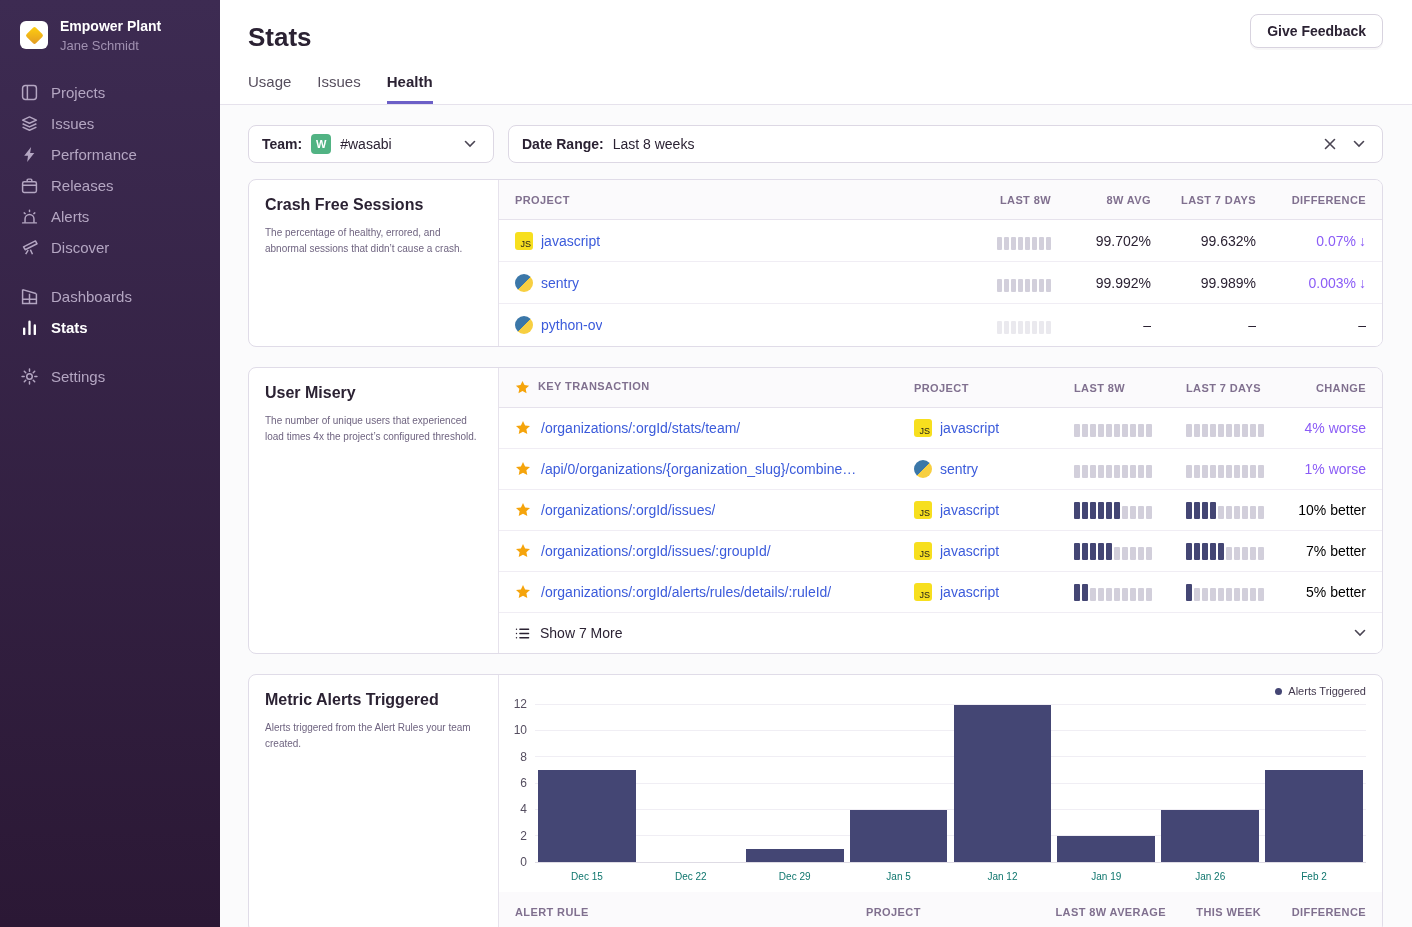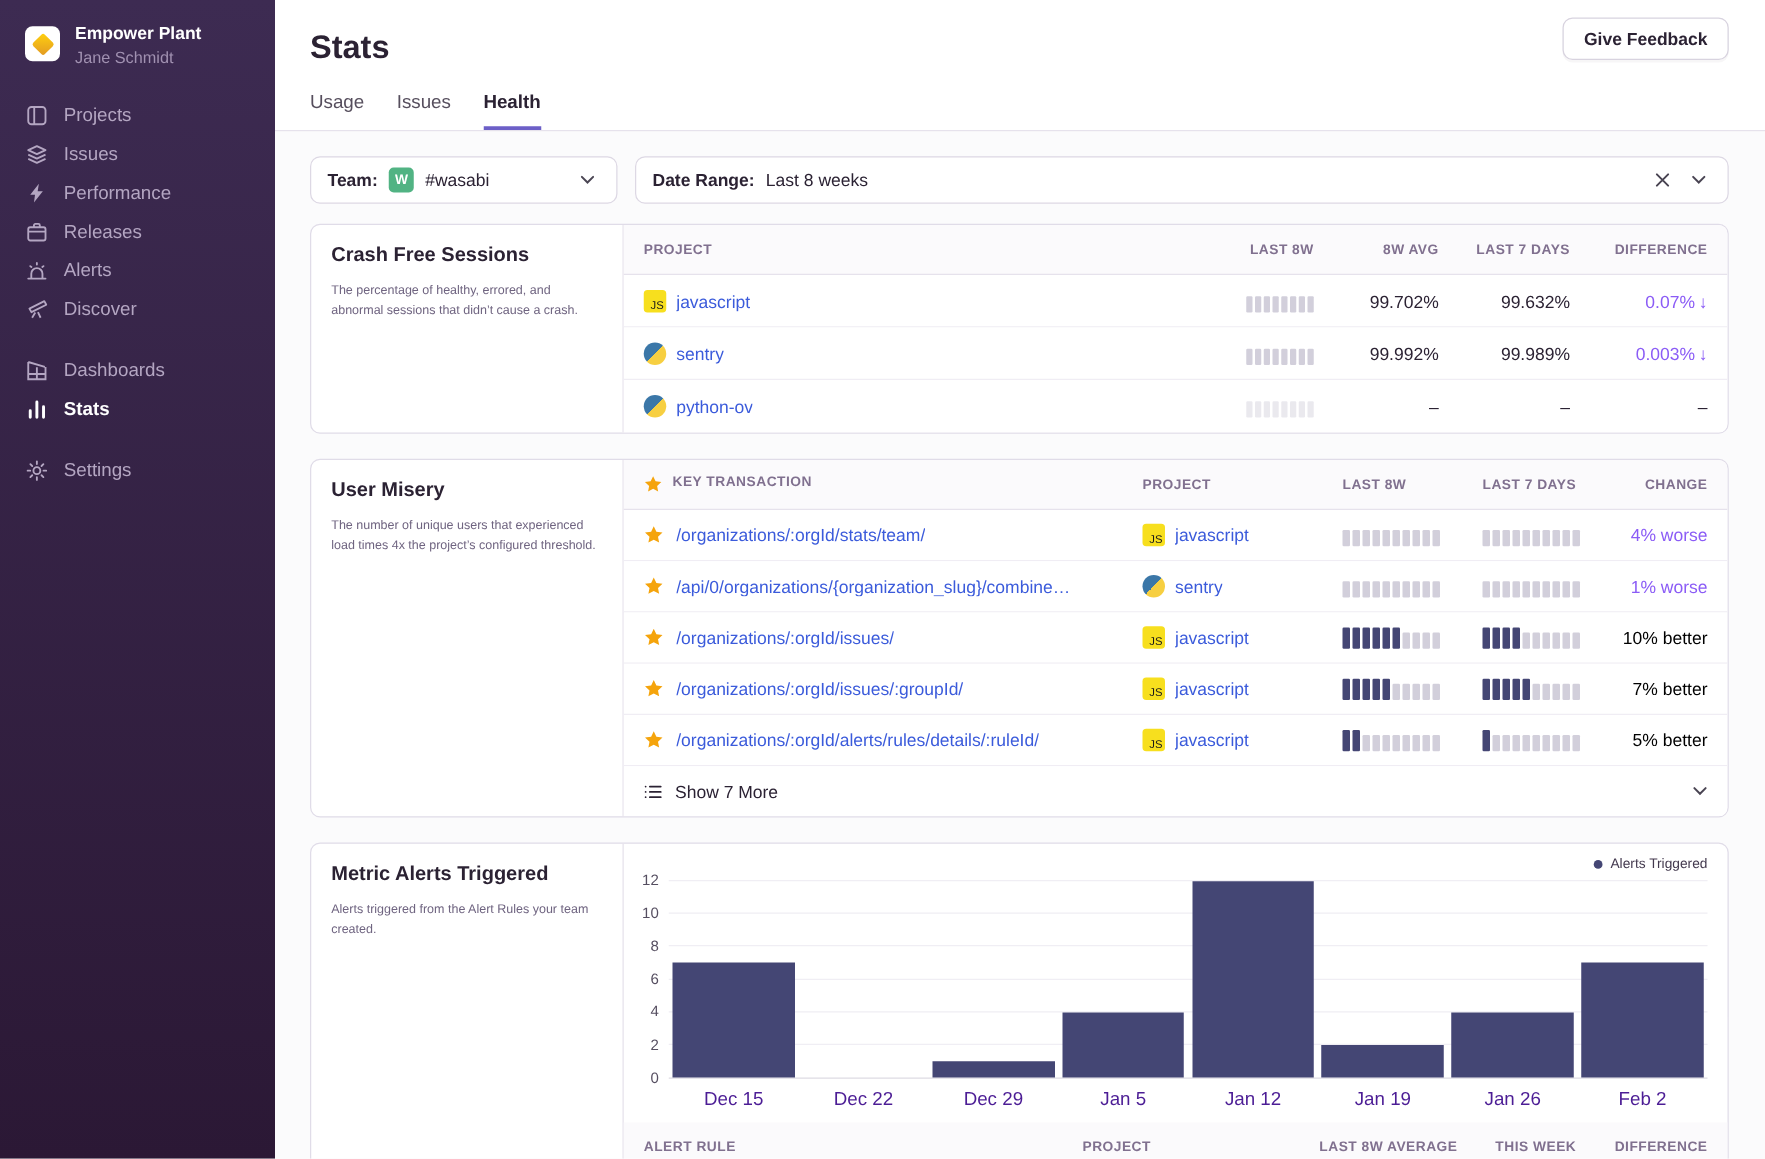--- a/index.html
+++ b/index.html
@@ -108,21 +108,21 @@
   .legend-dot { width:7px; height:7px; border-radius:50%; background:#444674; }
   .chart-area { display:flex; }
   .yaxis { position:relative; width:28px; height:158px; flex:0 0 28px; }
   .ytick { position:absolute; right:8px; font-size:12px; color:#554e60; }
   .plot { position:relative; flex:1; height:158px; border-bottom:1px solid #dedbe4; }
   .gridline { position:absolute; left:0; right:0; height:1px; background:#f0eef4; }
   .chart-cols { position:absolute; left:0; right:0; top:0; bottom:0; display:flex; }
   .chart-col { flex:1; display:flex; align-items:flex-end; justify-content:center; }
   .chart-bar { width:94%; background:#444674; }
   .xlabels { display:flex; margin-left:28px; padding:8px 0 10px; }
-  .chart-xlabel { flex:1; text-align:center; font-size:15px; color:#4c1d95; }
+  .chart-xlabel { flex:1; text-align:center; font-size:10px; color:#0f766e; }
 </style>
 </head>
 <body>
 
 <div class="app">
 
   <aside class="sidebar">
     <div class="org-row">
       <div class="logo-box">
         <div class="logo-diamond"></div>

